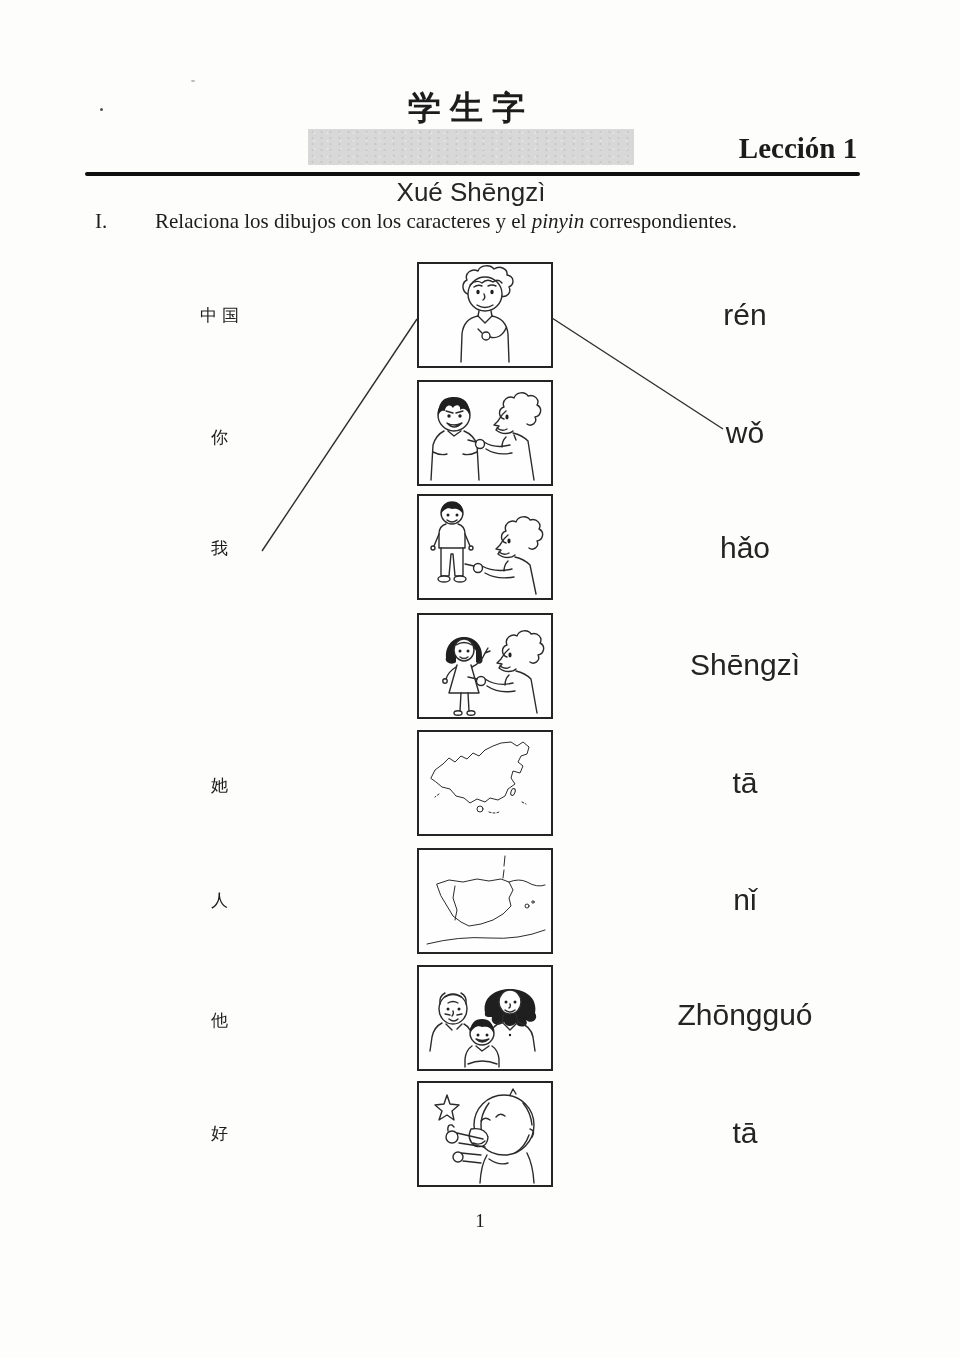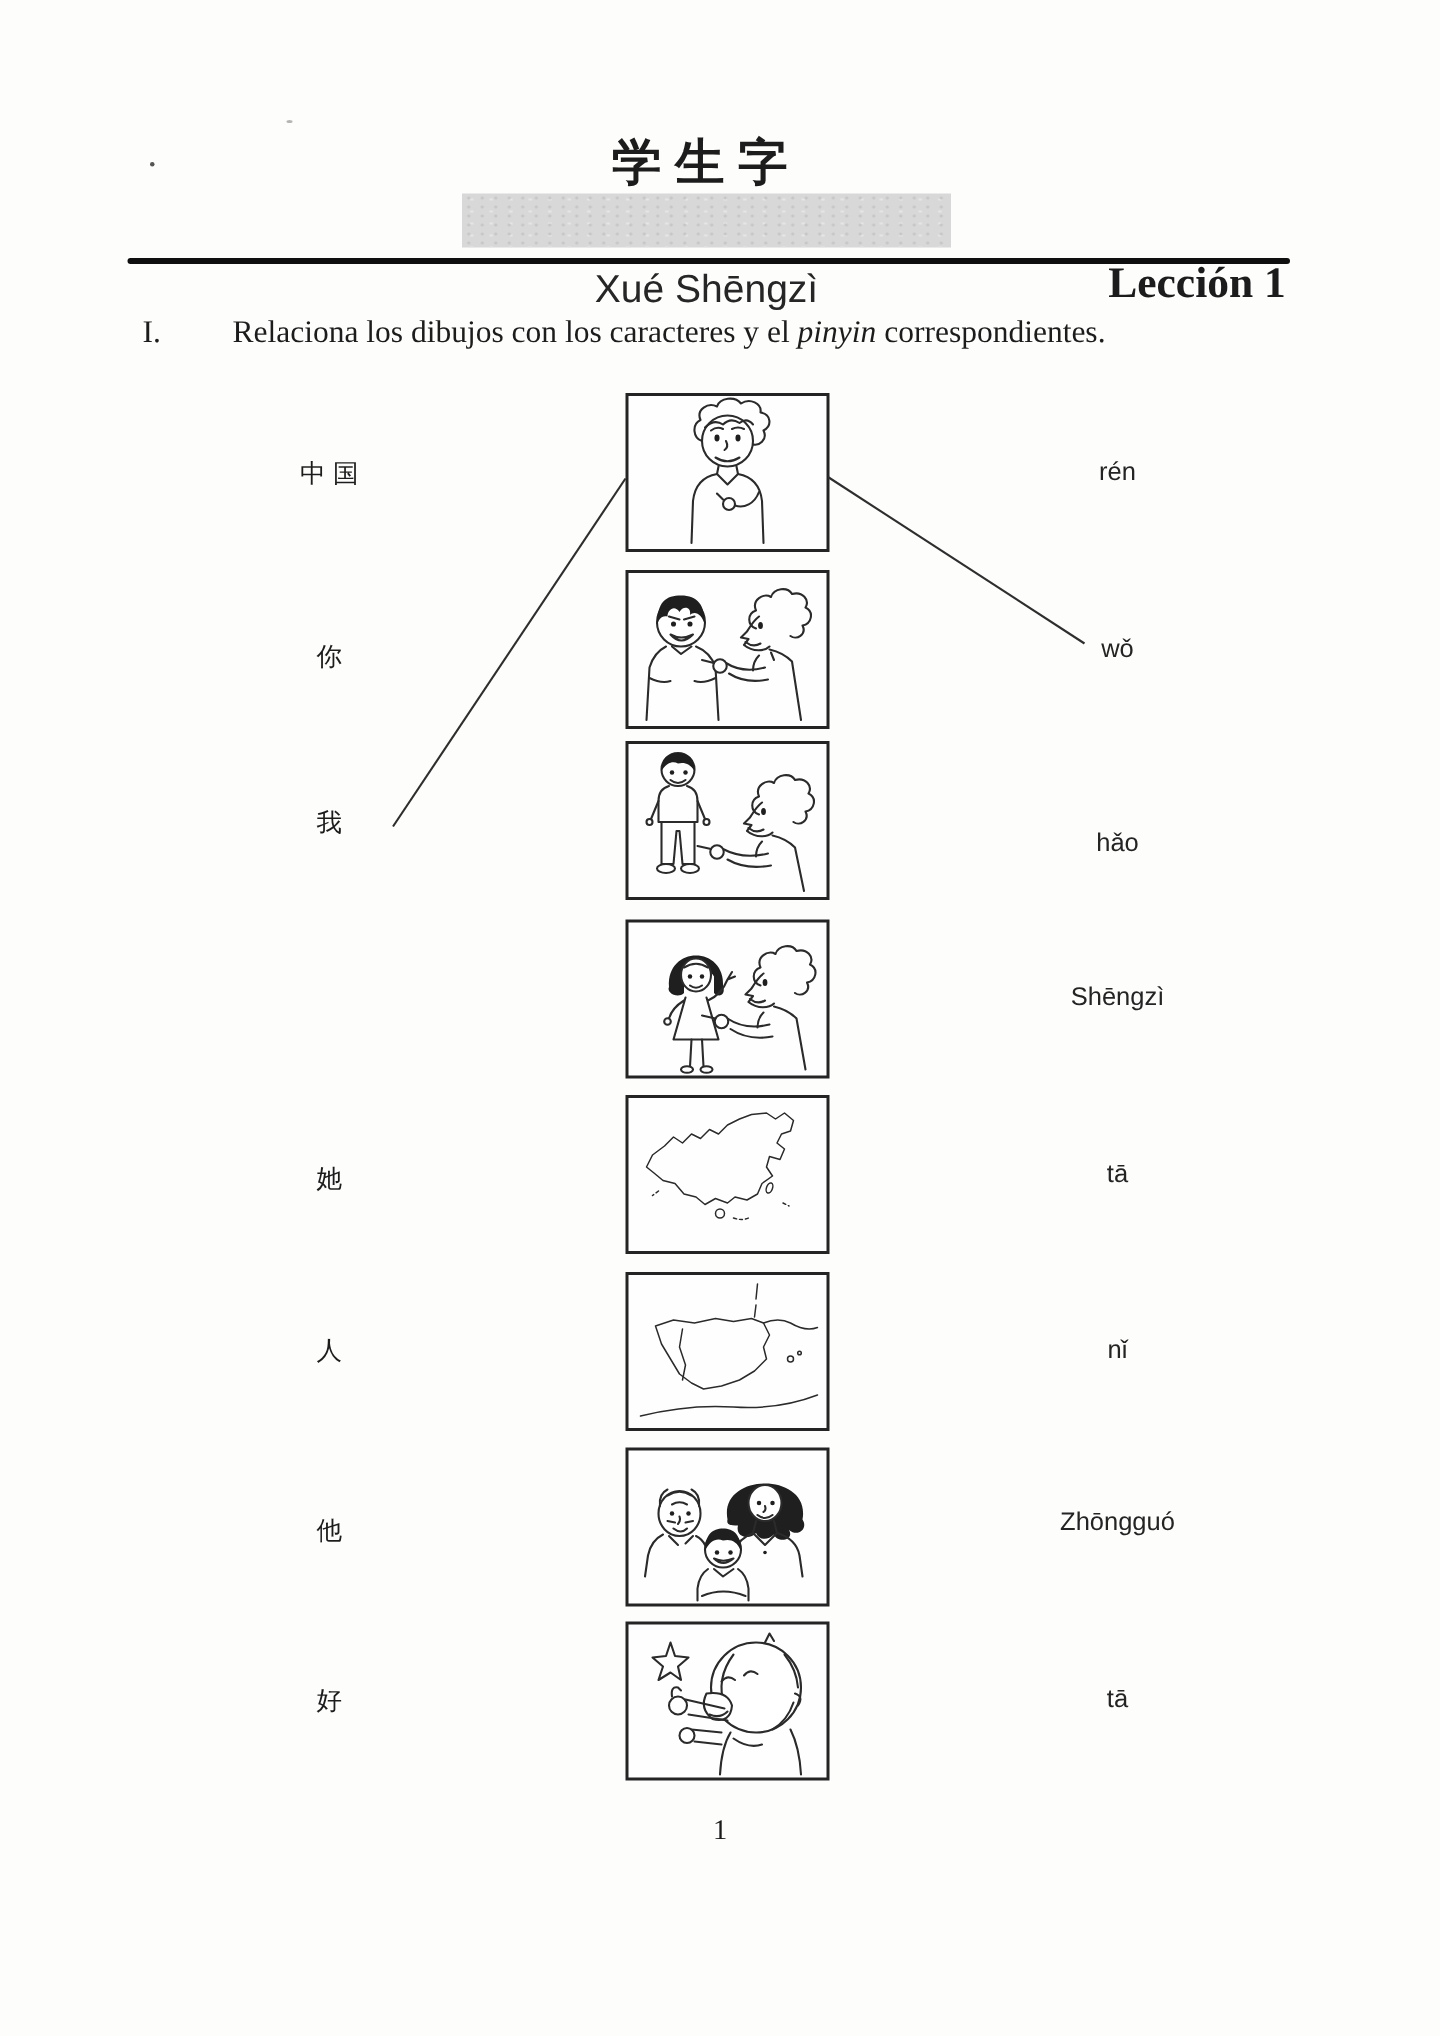--- a/index.html
+++ b/index.html
@@ -12,31 +12,31 @@
   .title-band {
     position:absolute; left:308px; top:129px; width:326px; height:36px;
     background:#d8d8d8;
     background-image:radial-gradient(#c6c6c6 1px, transparent 1.4px),
                      radial-gradient(#e6e6e6 1px, transparent 1.4px);
     background-size:9px 6px, 13px 8px;
     display:flex; align-items:center; justify-content:center; gap:22px;flex-direction:column;
   }
   .hanzi-title { font-size:33px; font-weight:bold; letter-spacing:9px; font-family:"Liberation Serif", serif; white-space:nowrap; }
   .pinyin-title { font-size:26px; font-family:"Liberation Sans", sans-serif; color:#262626; white-space:nowrap;margin-top:24px; }
-  .lesson { position:absolute; left:728px; top:132px; width:140px; font-size:29px; font-weight:bold; text-align:center;margin-top:41px; }
+  .lesson { position:absolute; left:728px; top:132px; width:140px; font-size:29px; font-weight:bold; text-align:center; }
   .rule { position:absolute; left:85px; top:172px; width:775px; height:4px; background:#0f0f0f; border-radius:2px; }
   
   .instruction { position:absolute; left:95px; top:209px; width:760px; font-size:21px; display:flex; }
   .instruction .num { width:60px; flex:none; }
   .instruction em { }
   
   .hanzi { position:absolute; left:140px; width:164px; height:38px; line-height:38px;
            text-align:center; font-size:17px; letter-spacing:5px; white-space:nowrap; }
   .pinyin { position:absolute; left:655px; width:180px; height:36px; line-height:36px;
-            text-align:center; font-size:17px; font-family:"Liberation Sans", sans-serif; color:#242424; }
+            text-align:center; font-size:30px; font-family:"Liberation Sans", sans-serif; color:#242424; }
   
   .pic { position:absolute; left:417px; width:132px; height:102px;
          border:2px solid #242424; background:#fefefe; }
   .pic svg { display:block; width:132px; height:102px; }
   .ink path, .ink circle, .ink ellipse, .ink line {
     stroke:#2b2b2b; stroke-width:1.4; fill:none; stroke-linecap:round; stroke-linejoin:round; }
   .ink .fill { fill:#1f1f1f; stroke:none; }
   .ink .skin { fill:#ffffff; }
   .ink .thin { stroke-width:1; }
   
@@ -69,21 +69,21 @@
   <div class="hanzi" style="top:297px">中国</div>
   <div class="hanzi" style="top:419px">你</div>
   <div class="hanzi" style="top:530px">我</div>
   <div class="hanzi" style="top:767px">她</div>
   <div class="hanzi" style="top:882px">人</div>
   <div class="hanzi" style="top:1002px">他</div>
   <div class="hanzi" style="top:1115px">好</div>
 
   <div class="pinyin" style="top:297px">rén</div>
   <div class="pinyin" style="top:415px">wǒ</div>
-  <div class="pinyin" style="top:544px">hǎo</div>
+  <div class="pinyin" style="top:530px">hǎo</div>
   <div class="pinyin" style="top:647px">Shēngzì</div>
   <div class="pinyin" style="top:765px">tā</div>
   <div class="pinyin" style="top:882px">nǐ</div>
   <div class="pinyin" style="top:997px">Zhōngguó</div>
   <div class="pinyin" style="top:1115px">tā</div>
 
   <div class="pic" style="top:262px">
     <svg viewBox="0 0 132 102" aria-label="boy-pointing-at-himself">
       <g class="ink">
         <path d="M49,30 C43,28 42,19 48,16 C45,9 53,4 59,7 C61,1 71,0 75,5 C81,1 89,5 88,11 C95,12 96,20 90,23 C93,29 87,34 82,32"></path>

